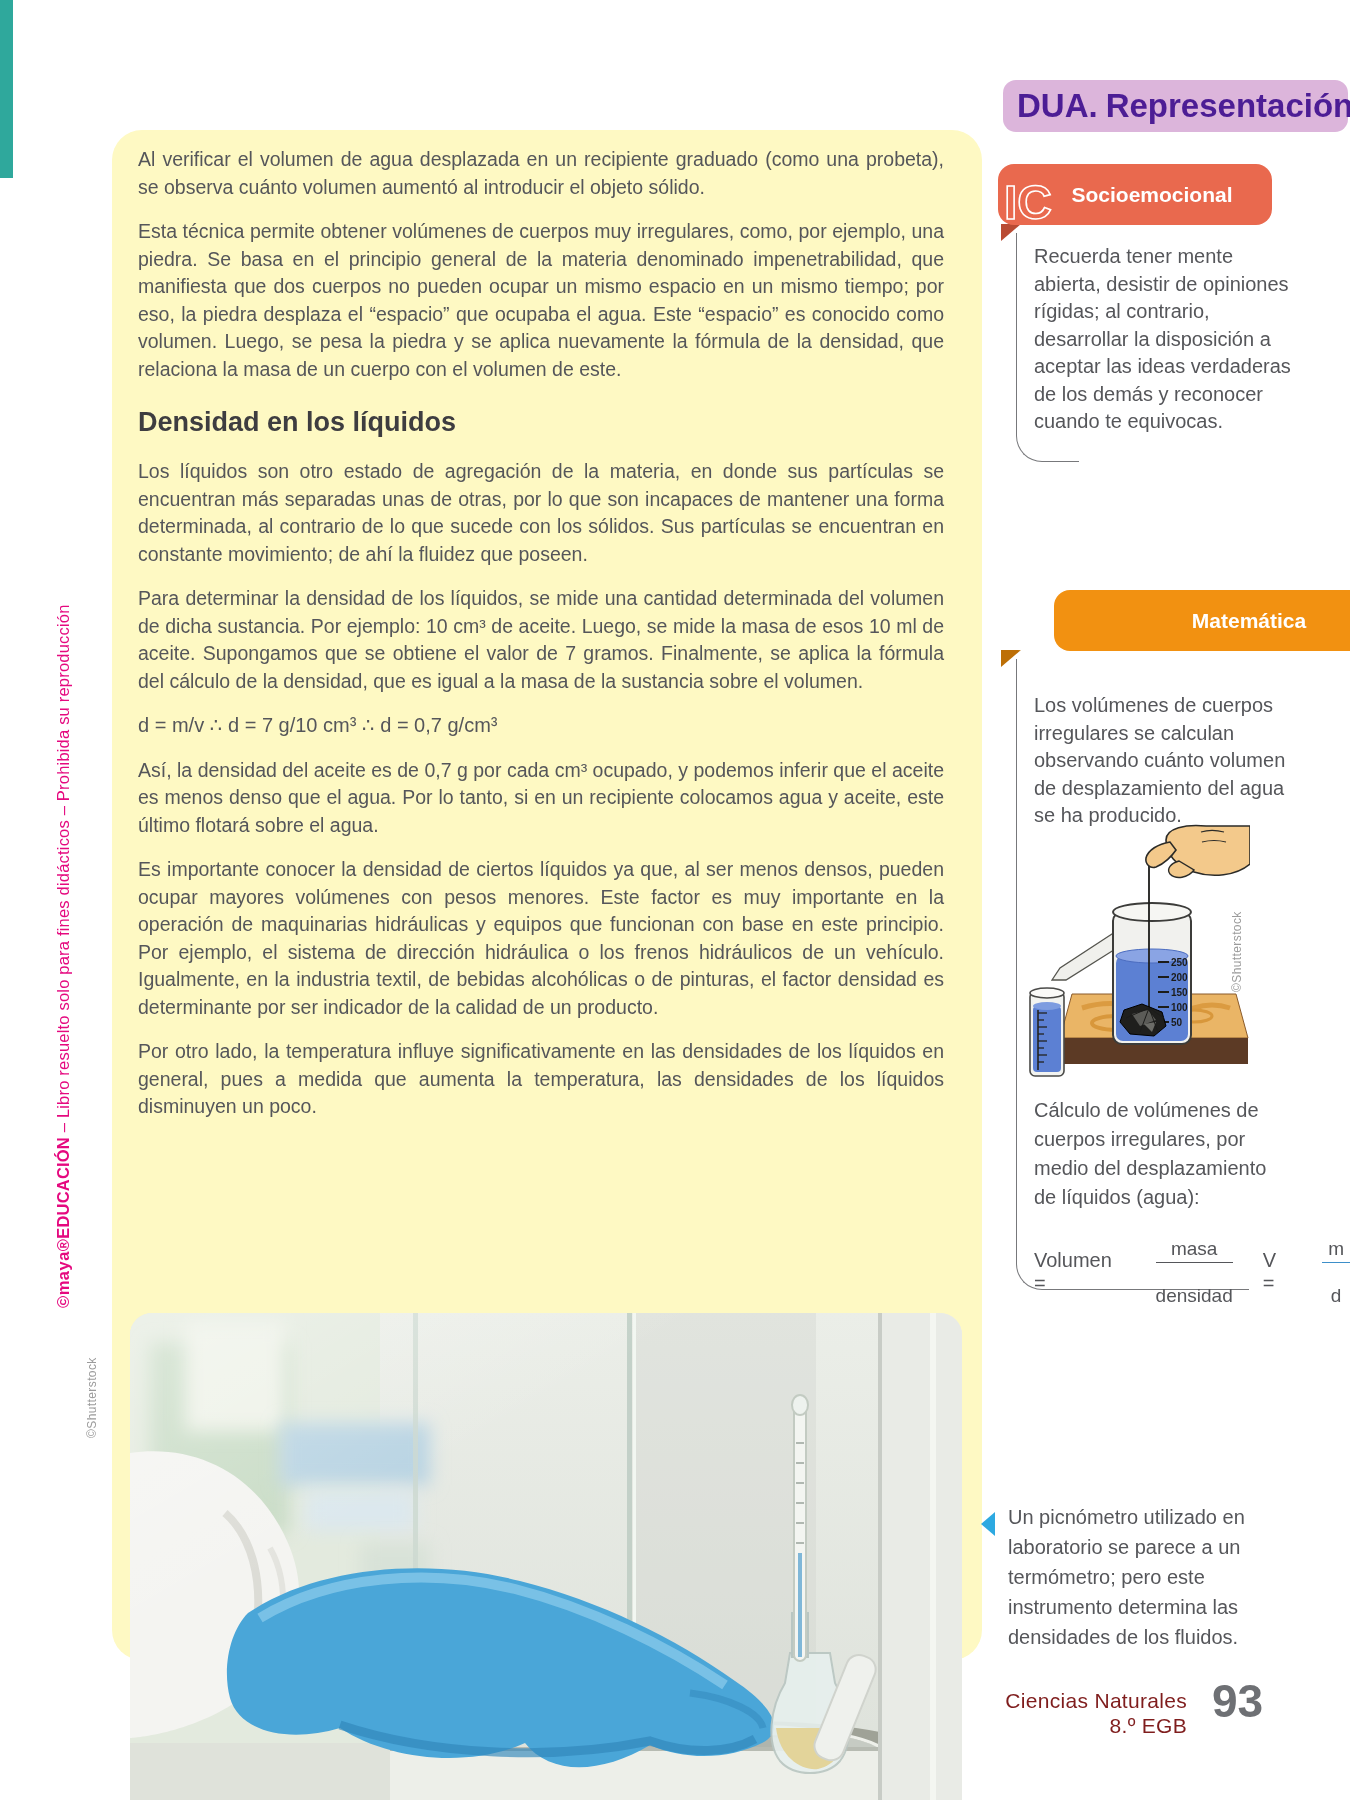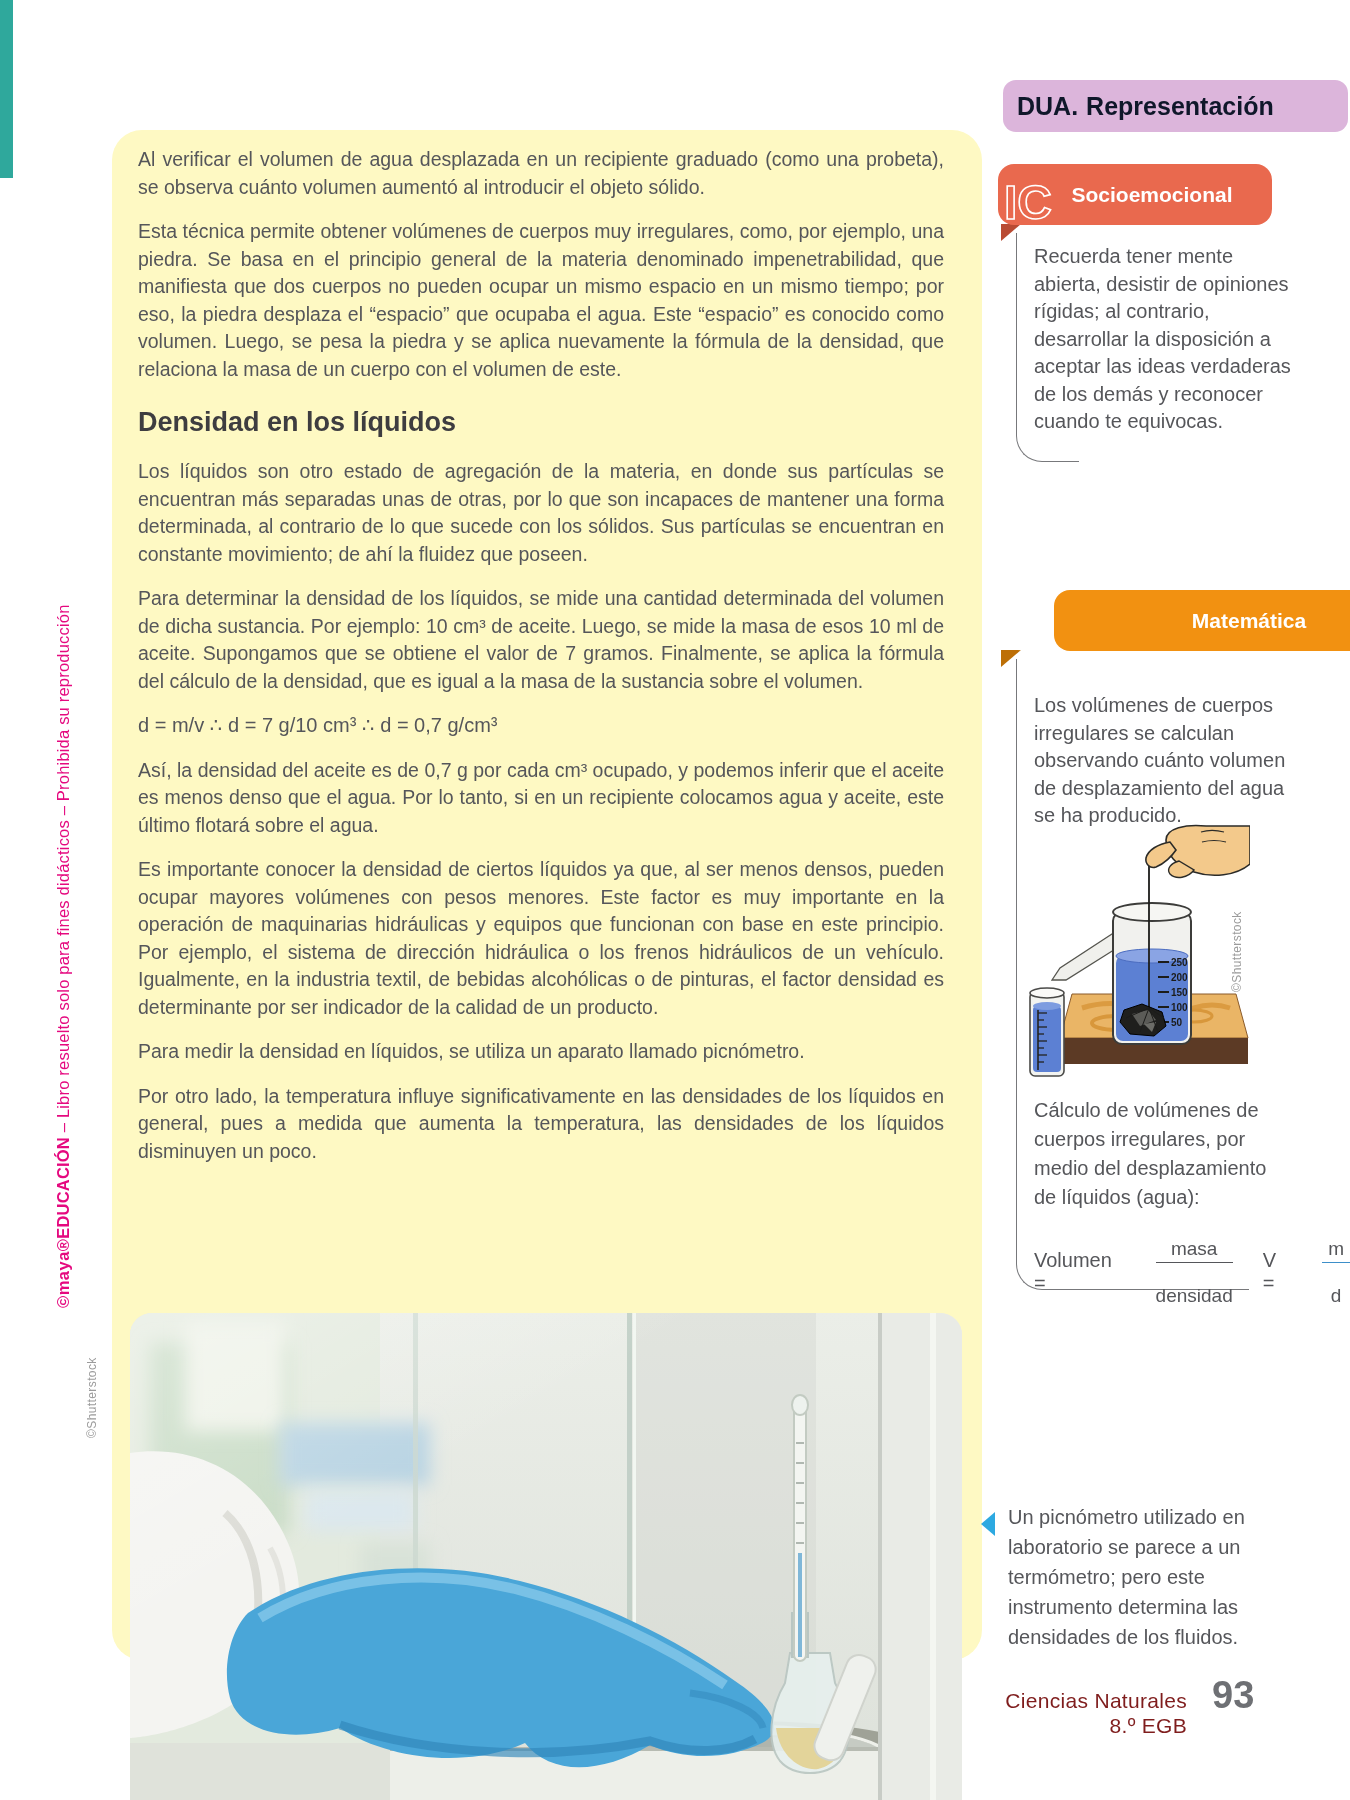--- a/index.html
+++ b/index.html
@@ -19,21 +19,21 @@
   .cream-inner p{margin:0 0 17px 0;font-size:19.5px;line-height:27.5px;color:#55565a;
                  text-align:justify;}
   .cream-inner h2{margin:24px 0 20px 0;font-size:27px;font-weight:bold;color:#3e3d40;}
   .formula-line{text-align:left !important;font-size:20px !important;}
   
   .photo{position:absolute;left:130px;top:1313px;width:832px;height:487px;
          border-radius:22px 22px 0 0;overflow:hidden;z-index:3;}
   
   .dua{position:absolute;left:1003px;top:80px;width:345px;height:52px;border-radius:13px;
        background:#dcb5db;display:flex;align-items:center;padding-left:14px;box-sizing:border-box;}
-  .dua span{font-size:25px;color:#0f172a;font-weight:800;}
+  .dua span{font-size:33px;color:#4c1d95;font-weight:800;}
   .dua .dua-label{font-weight:700;margin-left:8px;}
   
   .box-header{position:absolute;width:274px;height:61px;border-radius:16px;display:flex;
               align-items:center;justify-content:center;z-index:2;}
   .box-header span{color:#fff;font-size:21px;font-weight:bold;padding-left:34px;}
   .hdr-socio{left:998px;top:164px;background:#e9694e;}
   .hdr-mate{left:1054px;top:590px;background:#f29111;padding-left:41px;}
   .notch{position:absolute;width:20px;height:17px;clip-path:polygon(0 0,100% 0,0 100%);z-index:1;}
   .notch-socio{left:1001px;top:224px;background:#b94b33;}
   .notch-mate{left:1001px;top:650px;background:#bd6f06;}
@@ -56,21 +56,21 @@
   .frac .den{padding-top:2px;margin-top:20px;}
   
   .cap-arrow{position:absolute;left:981px;top:1512px;width:0;height:0;
              border-top:12px solid transparent;border-bottom:12px solid transparent;
              border-right:14px solid #2da9e1;}
   .photo-caption{position:absolute;left:1008px;top:1502px;width:255px;font-size:20px;
                  line-height:30px;color:#55565a;}
   
   .footer{position:absolute;left:987px;top:1688px;width:200px;text-align:right;font-size:21px;
           line-height:25px;color:#7f1d1d;letter-spacing:.3px;}
-  .page-num{position:absolute;left:1212px;top:1674px;font-size:38px;font-weight:800;color:#6e7074;}
+  .page-num{position:absolute;left:1212px;top:1674px;font-size:46px;font-weight:800;color:#6e7074;}
 </style>
 </head>
 <body>
 
 <div id="page">
 
   <div class="teal-bar"></div>
 
   <div class="vert vert-copyright">
     <span class="brand">©maya</span><span class="brand-suffix">®EDUCACIÓN</span><span> – Libro resuelto solo para fines didácticos – Prohibida su reproducción</span>
@@ -82,21 +82,20 @@
   <div class="cream-panel">
     <div class="cream-inner">
       <p>Al verificar el volumen de agua desplazada en un recipiente graduado (como una probeta), se observa cuánto volumen aumentó al introducir el objeto sólido.</p>
       <p>Esta técnica permite obtener volúmenes de cuerpos muy irregulares, como, por ejemplo, una piedra. Se basa en el principio general de la materia denominado impenetrabilidad, que manifiesta que dos cuerpos no pueden ocupar un mismo espacio en un mismo tiempo; por eso, la piedra desplaza el “espacio” que ocupaba el agua. Este “espacio” es conocido como volumen. Luego, se pesa la piedra y se aplica nuevamente la fórmula de la densidad, que relaciona la masa de un cuerpo con el volumen de este.</p>
       <h2>Densidad en los líquidos</h2>
       <p>Los líquidos son otro estado de agregación de la materia, en donde sus partículas se encuentran más separadas unas de otras, por lo que son incapaces de mantener una forma determinada, al contrario de lo que sucede con los sólidos. Sus partículas se encuentran en constante movimiento; de ahí la fluidez que poseen.</p>
       <p>Para determinar la densidad de los líquidos, se mide una cantidad determinada del volumen de dicha sustancia. Por ejemplo: 10 cm³ de aceite. Luego, se mide la masa de esos 10 ml de aceite. Supongamos que se obtiene el valor de 7 gramos. Finalmente, se aplica la fórmula del cálculo de la densidad, que es igual a la masa de la sustancia sobre el volumen.</p>
       <p class="formula-line">d = m/v ∴ d = 7 g/10 cm³ ∴ d = 0,7 g/cm³</p>
       <p>Así, la densidad del aceite es de 0,7 g por cada cm³ ocupado, y podemos inferir que el aceite es menos denso que el agua. Por lo tanto, si en un recipiente colocamos agua y aceite, este último flotará sobre el agua.</p>
       <p>Es importante conocer la densidad de ciertos líquidos ya que, al ser menos densos, pueden ocupar mayores volúmenes con pesos menores. Este factor es muy importante en la operación de maquinarias hidráulicas y equipos que funcionan con base en este principio. Por ejemplo, el sistema de dirección hidráulica o los frenos hidráulicos de un vehículo. Igualmente, en la industria textil, de bebidas alcohólicas o de pinturas, el factor densidad es determinante por ser indicador de la calidad de un producto.</p>
-      <p>Para medir la densidad en líquidos, se utiliza un aparato llamado picnómetro.</p>
       <p>Por otro lado, la temperatura influye significativamente en las densidades de los líquidos en general, pues a medida que aumenta la temperatura, las densidades de los líquidos disminuyen un poco.</p>
     </div>
   </div>
 
   <div class="photo">
     <svg width="832" height="487" viewBox="0 0 832 487" xmlns="http://www.w3.org/2000/svg">
       <defs>
         <filter id="blur1" x="-40%" y="-40%" width="180%" height="180%">
             <feGaussianBlur stdDeviation="9"></feGaussianBlur>
           </filter>

